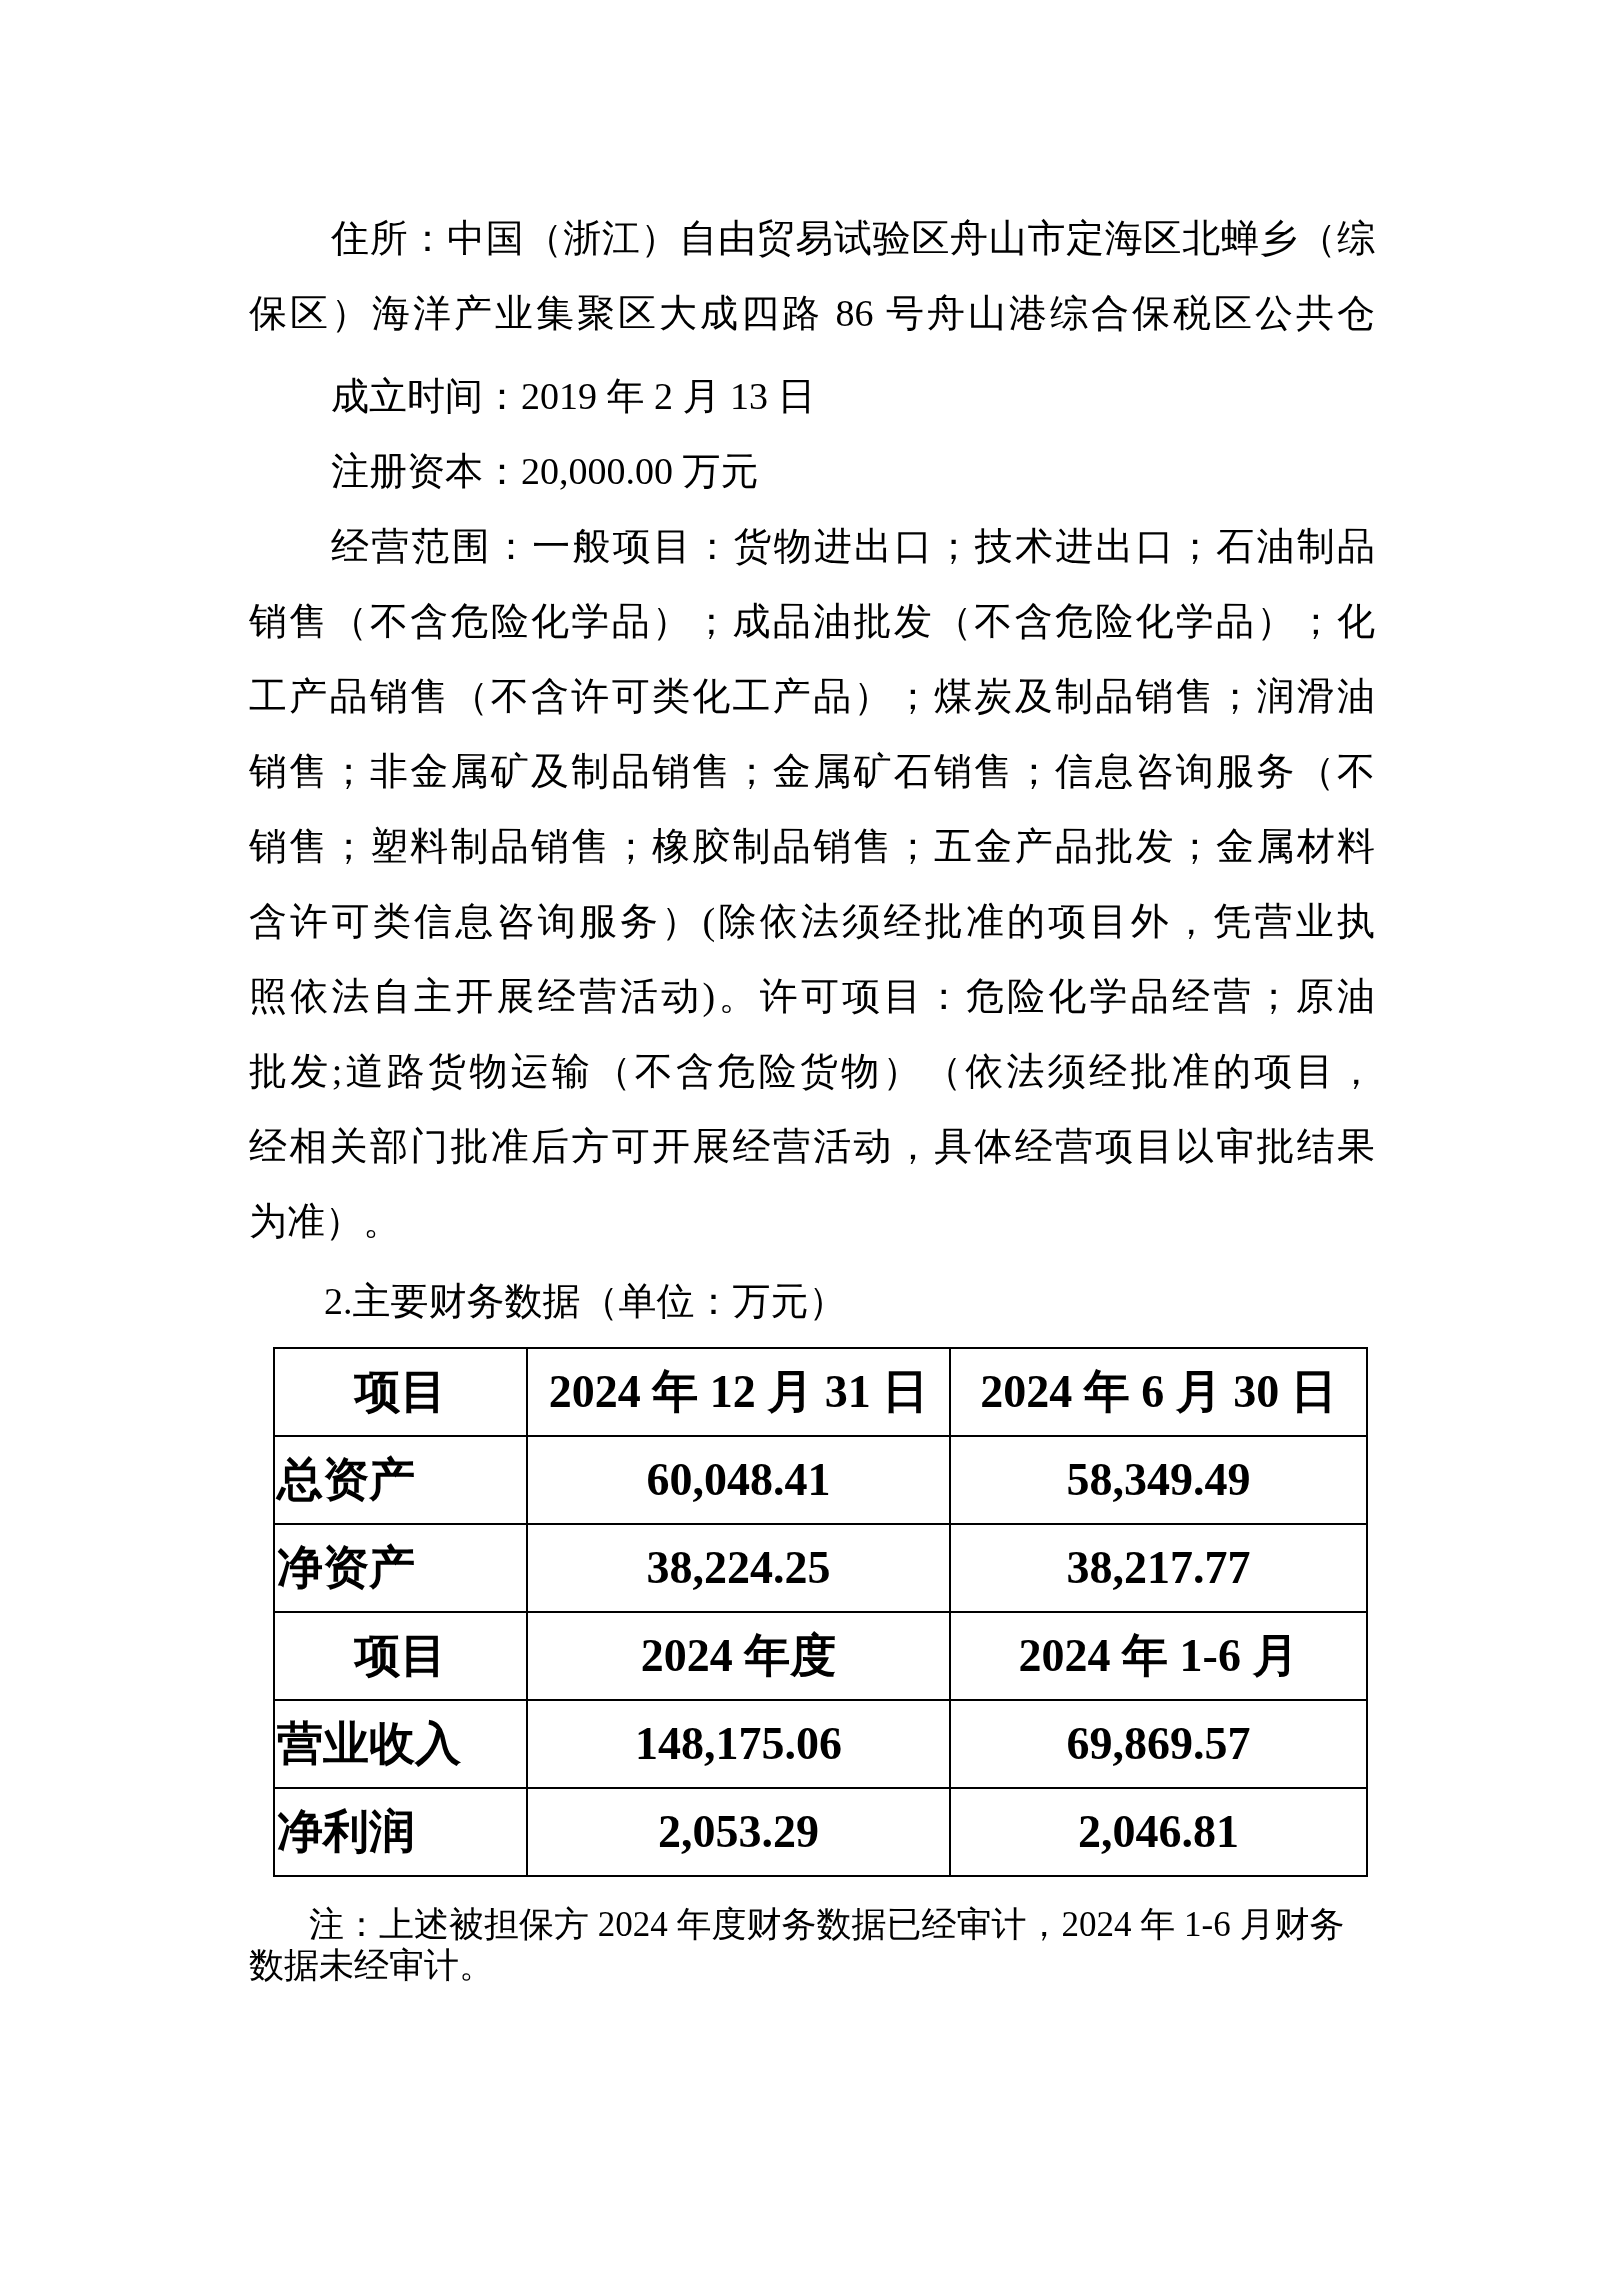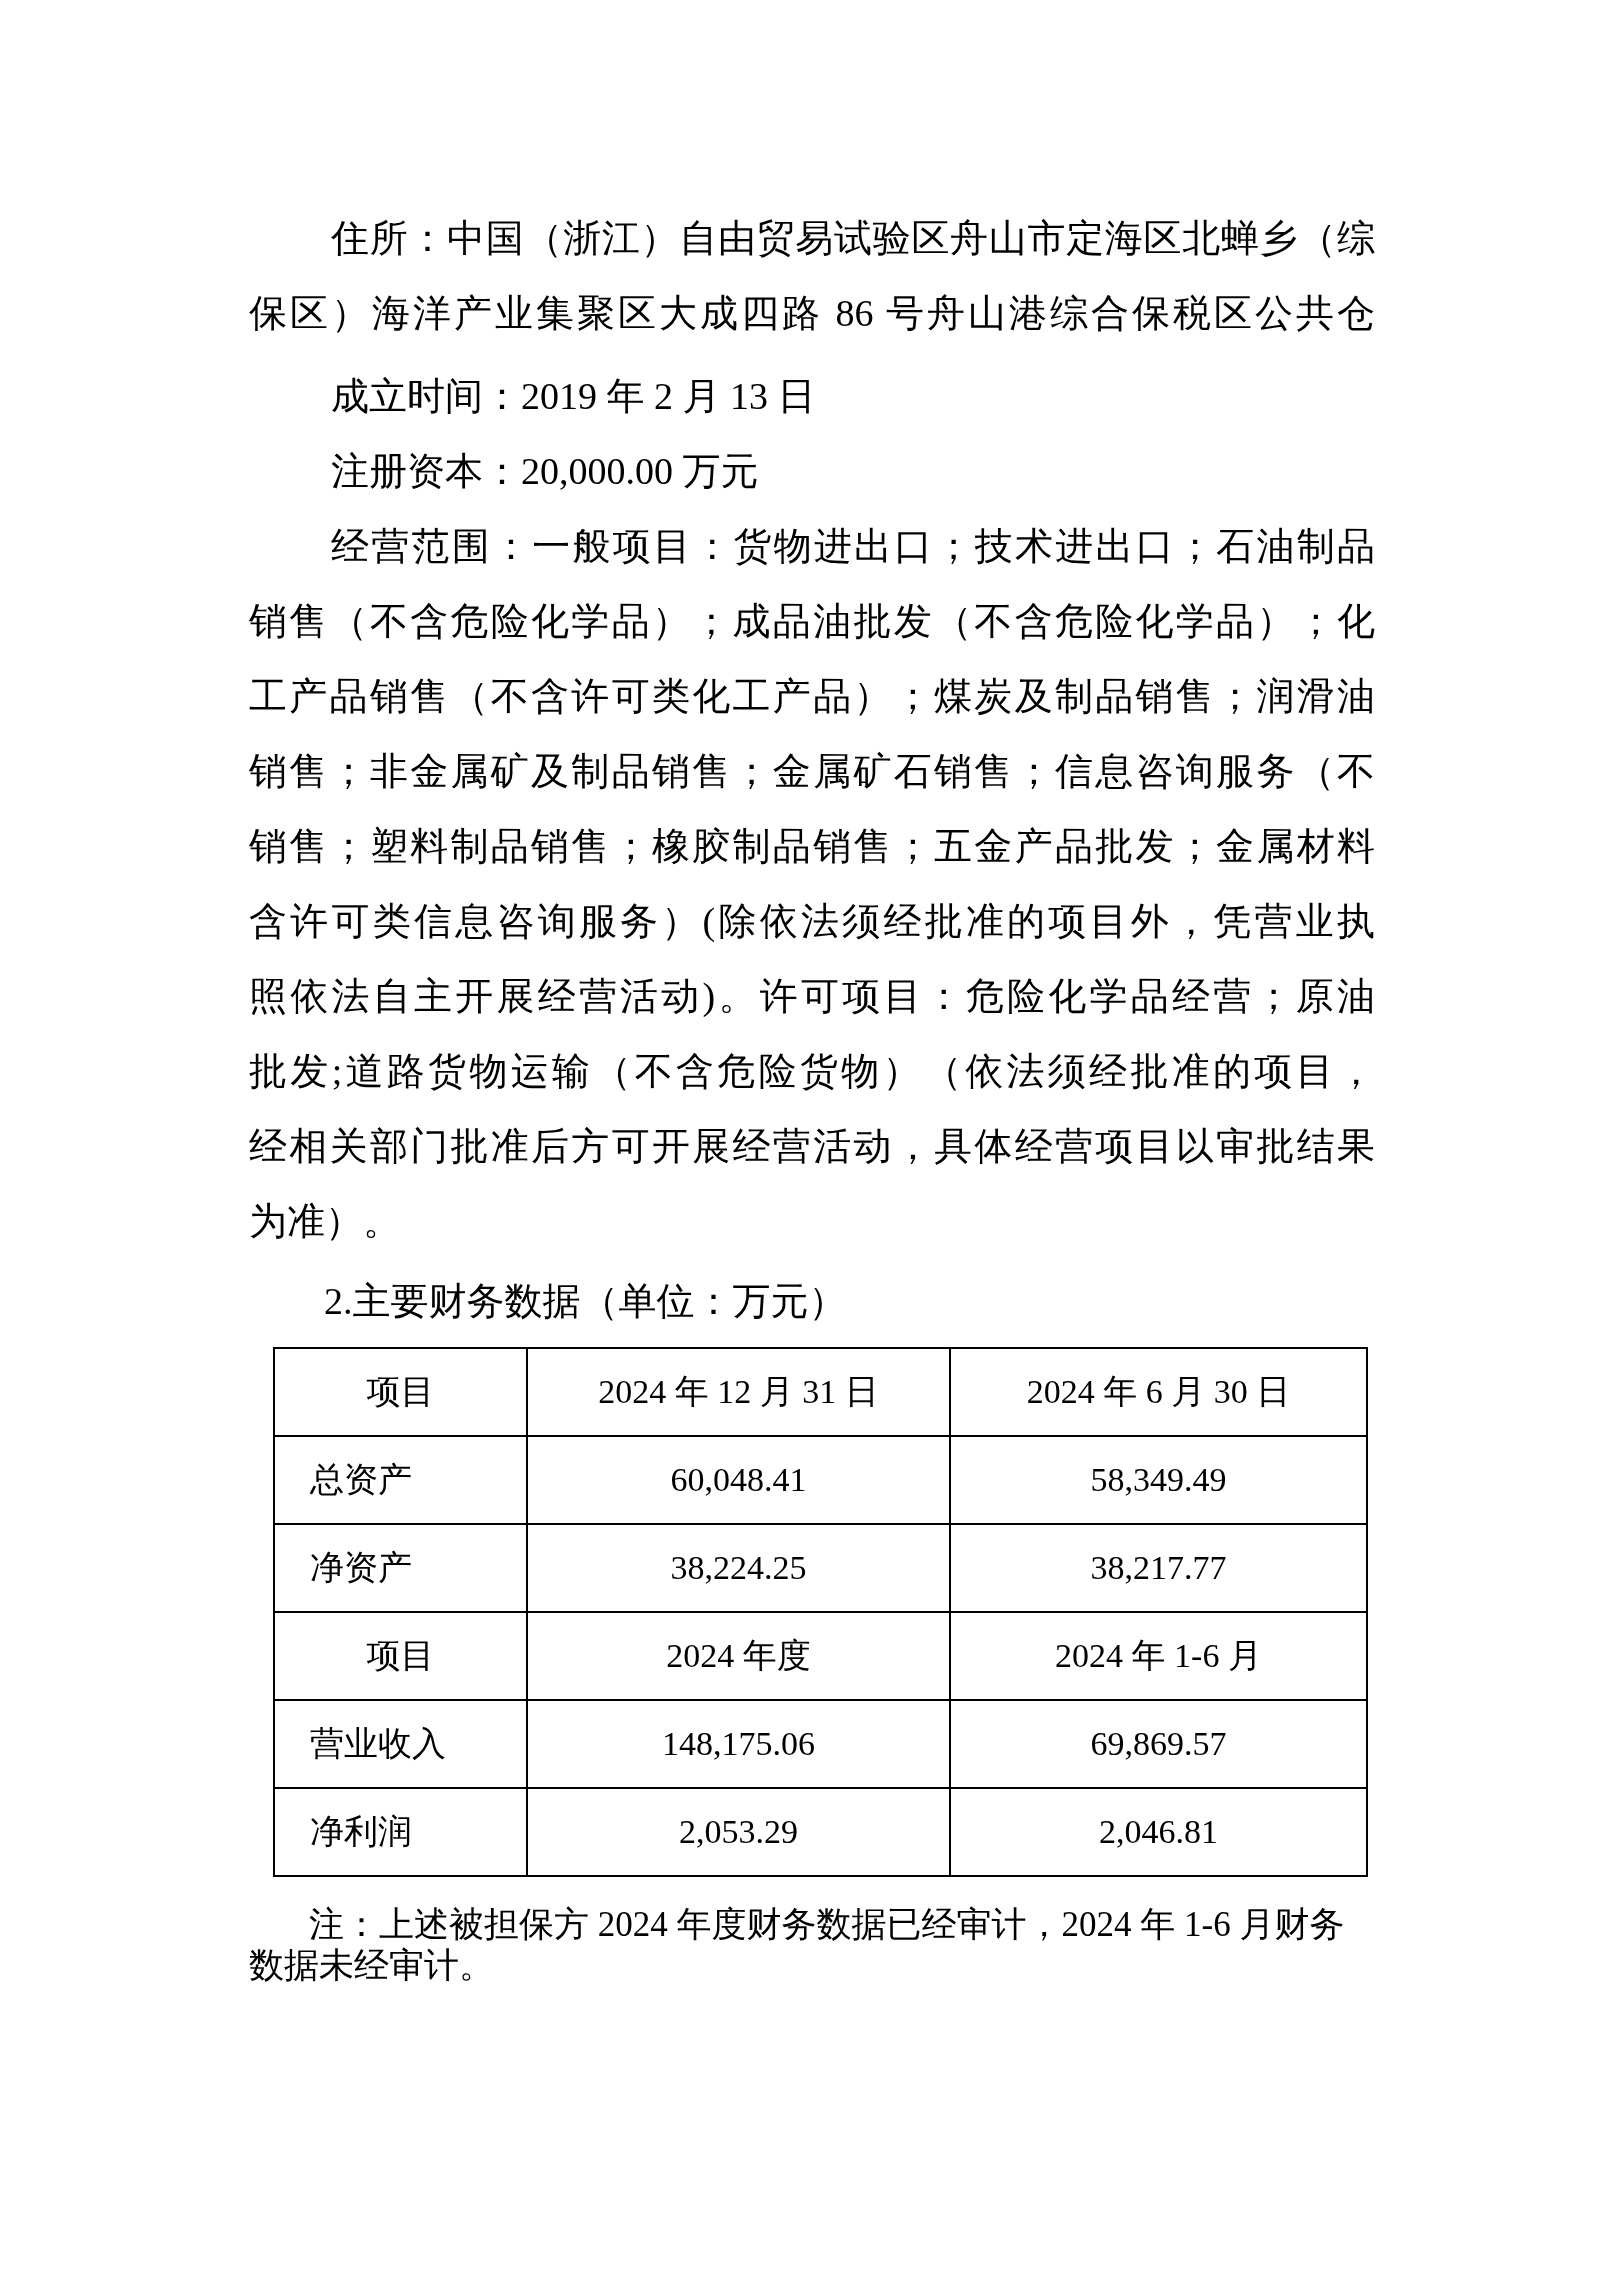--- a/index.html
+++ b/index.html
@@ -38,28 +38,29 @@
   table.fin {
     border-collapse: collapse;
     table-layout: fixed;
     margin: 7.9px 0 0 24px;
     width: 1092px;
   }
   table.fin td {
     border: 2px solid var(--border-color, #000000);
     height: 86px;
     padding: 0;
-    font-size: 34px;
+    font-size: 46px;
     text-align: center;
     vertical-align: middle;
     overflow: hidden;
+    font-weight: bold;
   }
   table.fin tr.data td:first-child {
     text-align: left;
-    padding-left: 35px;
+    padding-left: 2px;
   }
   .note {
     margin-top: 27.5px;
     font-size: 35px;
     line-height: 41px;
     text-indent: 60px;
     text-align: left;
   }
 </style>
 </head>

